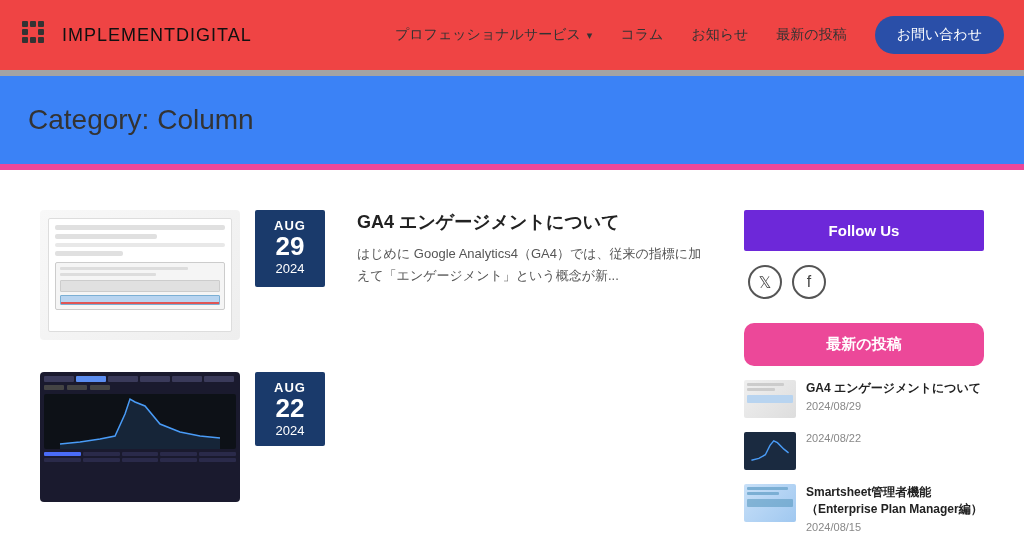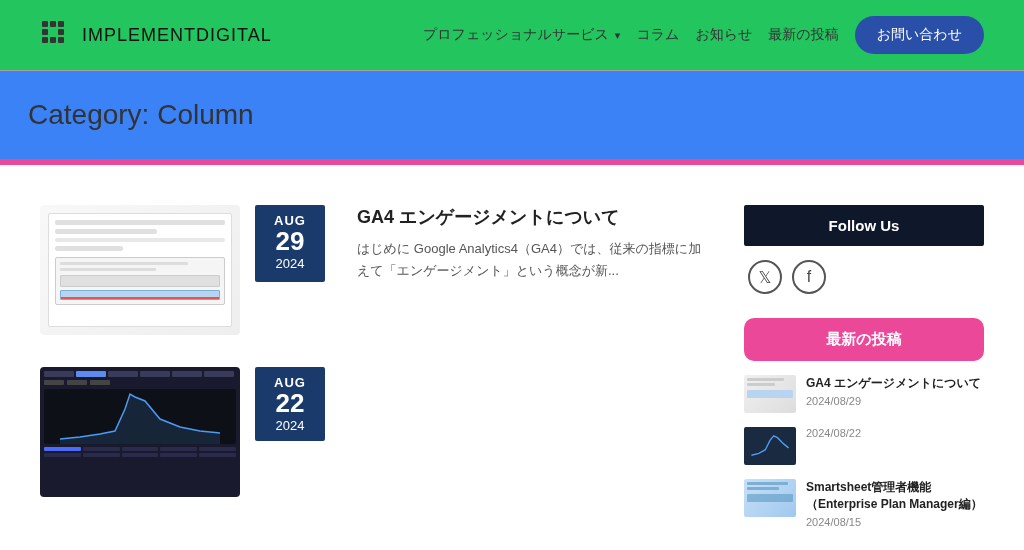--- a/index.html
+++ b/index.html
@@ -3,44 +3,44 @@
   <meta charset="utf-8">
   <style>
     * { box-sizing: border-box; margin: 0; padding: 0; }
     body { font-family: 'Helvetica Neue', Arial, sans-serif; background: #fff; color: #333; font-size: 14px; }
 
     
     .header {
       display: flex;
       align-items: center;
       justify-content: space-between;
-      padding: 16px 40px;
-      border-bottom: 1px solid #a3a3a3;
-      background: #22c55e;
+      padding: 16px 20px;
+      border-bottom: 6px solid #a3a3a3;
+      background: #ef4444;
     }
     .logo {
       display: flex;
       align-items: center;
       gap: 10px;
     }
     .logo-icon {
       width: 32px;
       height: 32px;
     }
     .logo-text {
       font-size: 18px;
       font-weight: 700;
       letter-spacing: 1px;
       color: #111;
     }
     .logo-text span { font-weight: 400; }
     .nav {
       display: flex;
       align-items: center;
-      gap: 16px;
+      gap: 28px;
     }
     .nav-item {
       font-size: 14px;
       color: #333;
       cursor: pointer;
       display: flex;
       align-items: center;
       gap: 4px;
     }
     .nav-contact-btn {
@@ -221,21 +221,21 @@
       line-height: 1.7;
     }
 
     
     .sidebar {
       width: 240px;
       min-width: 240px;
     }
 
     .sidebar-follow {
-      background: #0f172a;
+      background: #6d28d9;
       color: #fff;
       text-align: center;
       padding: 12px;
       font-size: 15px;
       font-weight: 600;
       border-radius: 2px;
       margin-bottom: 14px;
     }
     .sidebar-social {
       display: flex;

